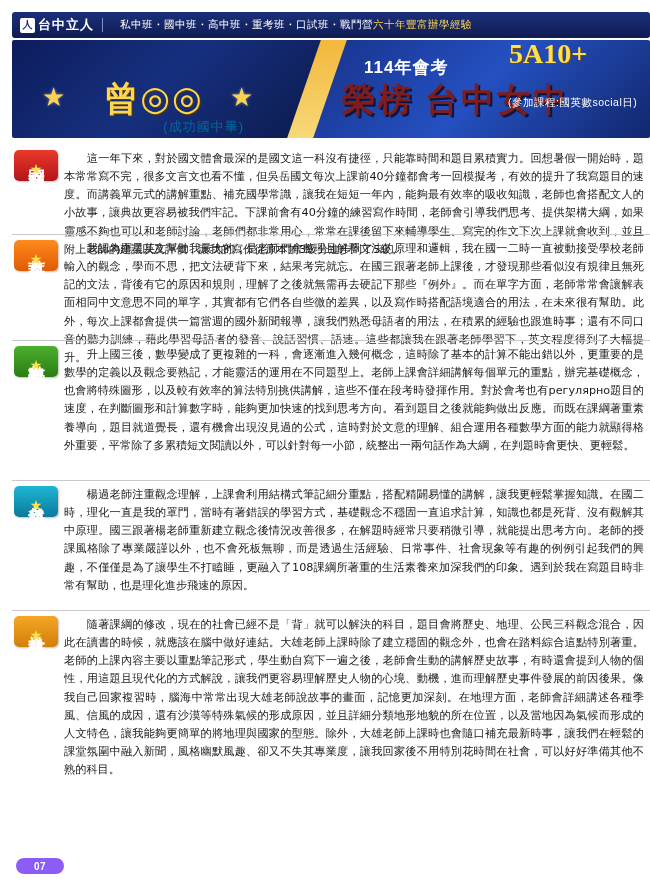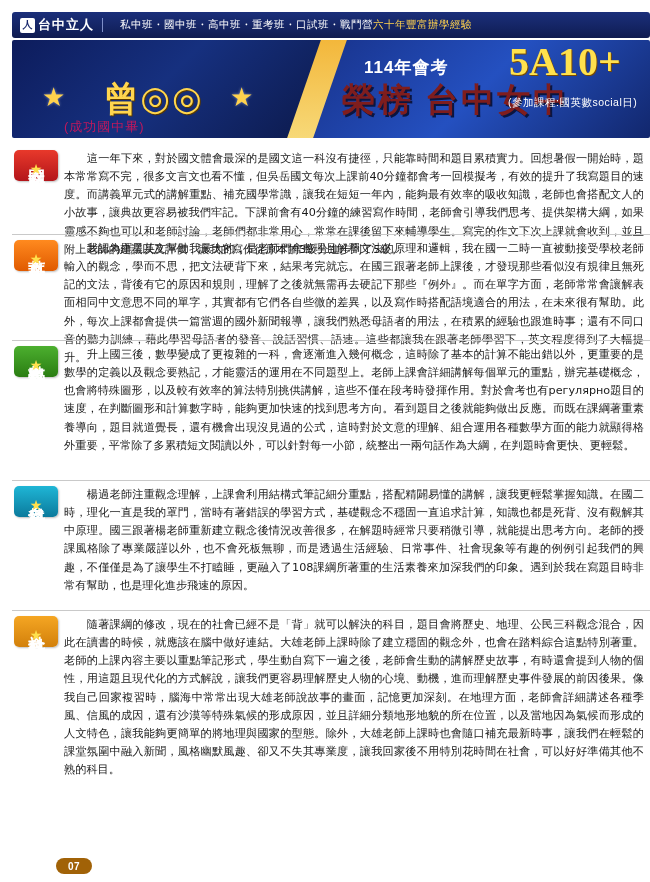--- a/index.html
+++ b/index.html
@@ -73,30 +73,30 @@
   .star.s1{left:30px;top:44px;}
   .star.s2{left:218px;top:44px;}
   .hero-name{
     position:absolute;left:62px;top:36px;width:160px;text-align:center;
     color:#ffd64f;font-size:34px;font-weight:bold;letter-spacing:2px;
     font-family:"Liberation Serif","DejaVu Serif",serif;
     text-shadow:1px 1px 0 #5a3a00;
     white-space:nowrap;
   }
   .hero-school{
-    position:absolute;left:52px;top:78px;width:180px;text-align:left;
-    color:#be185d;font-size:13px;letter-spacing:1px;
+    position:absolute;left:52px;top:78px;width:180px;text-align:right;
+    color:#0369a1;font-size:13px;letter-spacing:1px;
   }
   .hero-year{
     position:absolute;left:352px;top:16px;
     color:#ffffff;font-size:17px;font-weight:bold;letter-spacing:1px;
   }
   .hero-score{
     position:absolute;left:497px;top:-2px;
-    color:#ffe14d;font-size:40px;font-weight:bold;letter-spacing:0px;
+    color:#ffe14d;font-size:28px;font-weight:bold;letter-spacing:0px;
     font-family:"Liberation Serif","DejaVu Serif",serif;
     text-shadow:1px 1px 0 #7a4a00;
   }
   .hero-result{
     position:absolute;left:330px;top:38px;
     color:#7f1d1d;font-size:33px;font-weight:bold;letter-spacing:3px;
     font-family:"Liberation Serif","DejaVu Serif",serif;
     text-shadow:2px 2px 0 #0a1540;
   }
   .hero-course{
@@ -141,26 +141,25 @@
   }
   
   #s-chinese{top:142px;}
   #s-english{top:232px;}
   #s-math{top:338px;}
   #s-science{top:478px;}
   #s-social{top:608px;}
   
   .pagenum{
     position:absolute;left:10px;top:852px;
-    width:36px;height:16px;border-radius:8px;
-    background:#a16207;color:#ffffff;
+    width:48px;height:16px;border-radius:8px;
+    background:#8b5cf6;color:#ffffff;
     font-size:10px;font-weight:bold;
     display:flex;align-items:center;justify-content:center;
     letter-spacing:.5px;
-    margin-left:40px;
   }
 </style>
 </head>
 <body>
 
 <div class="page">
 
   <div class="topbar">
     <div class="logo-box">
       <span class="logo-mark">人</span>

